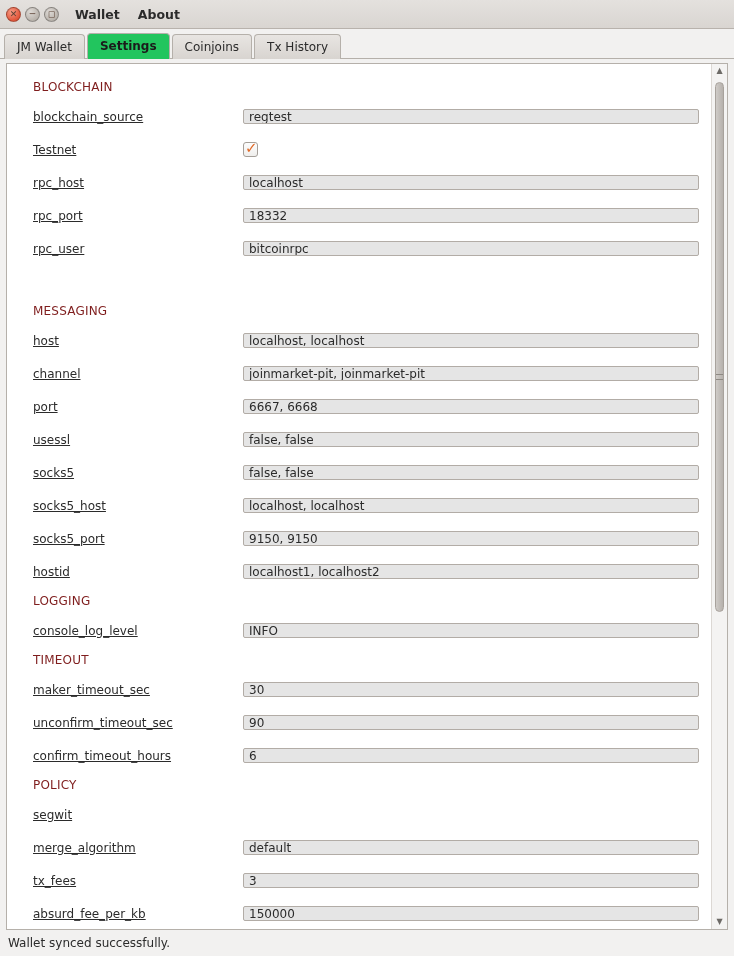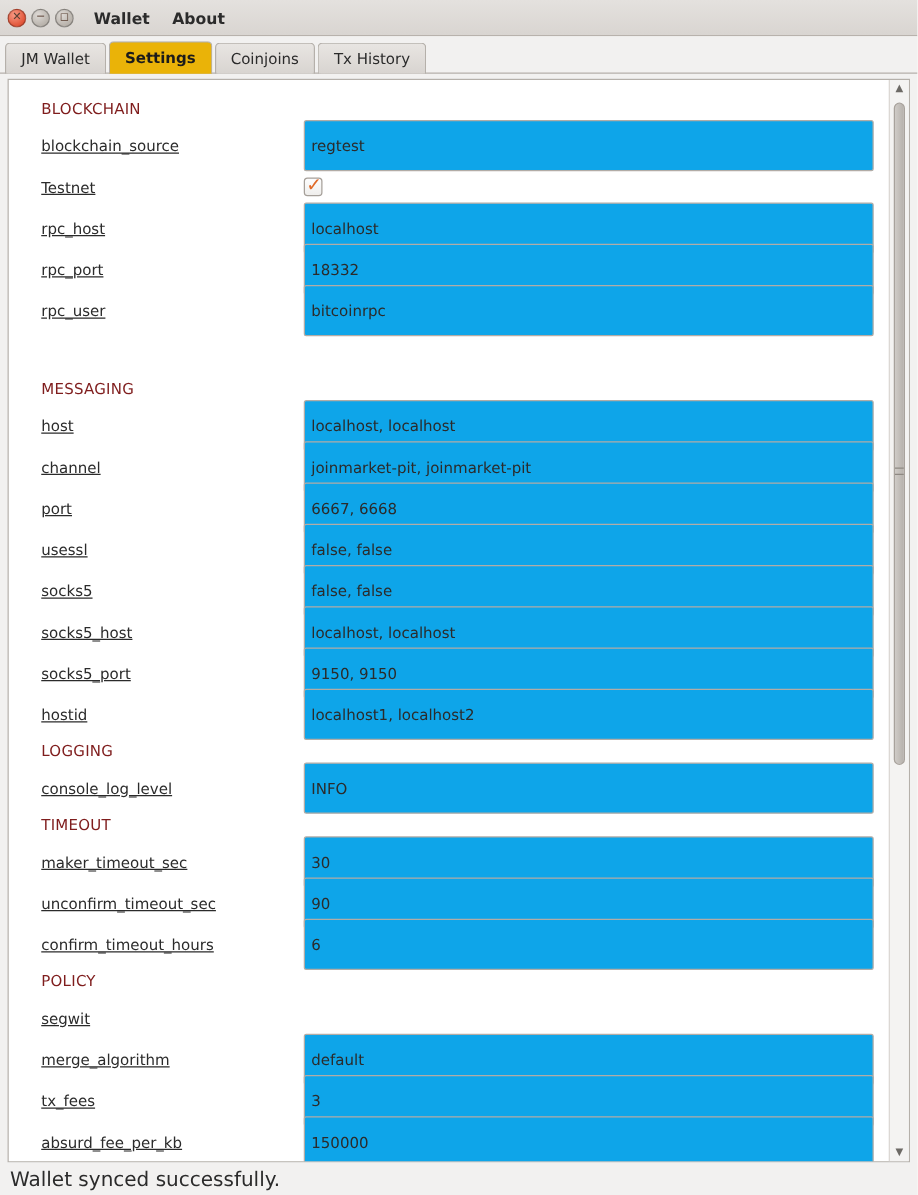--- a/index.html
+++ b/index.html
@@ -92,21 +92,21 @@
     color: #2b2b2b;
     background: linear-gradient(to bottom, #e8e5e2, #d8d4d0);
     border: 1px solid #b5b0aa;
     border-bottom: none;
     border-radius: 4px 4px 0 0;
     position: relative;
     top: 1px;
     margin-top: 28px;
   }
   .tab.active {
-    background: #eab308;
+    background: #22c55e;
     font-weight: bold;
     color: #1b1b1b;
     height: 25px;
     line-height: 25px;
   }
 
   
   .content {
     flex: 1 1 auto;
     padding: 4px 6px 0 6px;
@@ -149,28 +149,28 @@
     box-sizing: border-box;
     text-decoration: underline;
   }
   .row .field {
     flex: 1 1 auto;
     margin-right: 4px;
   }
   input.txt {
     width: 100%;
     box-sizing: border-box;
-    height: 41px;
+    height: 15px;
     font-family: "DejaVu Sans", sans-serif;
     font-size: 12px;
     color: #2b2b2b;
     padding: 2px 5px;
     border: 1px solid #b2aca6;
     border-radius: 2px;
-    background: #0ea5e9;
+    background: #e5e5e5;
     outline: none;
   }
   .checkbox {
     width: 15px;
     height: 15px;
     border: 1px solid #a59f99;
     border-radius: 3px;
     background: linear-gradient(to bottom, #fdfdfd, #efeeec);
     position: relative;
     box-sizing: border-box;
@@ -227,21 +227,21 @@
     height: 4px;
   }
 
   
   .statusbar {
     height: 26px;
     flex: none;
     display: flex;
     align-items: center;
     padding-left: 8px;
-    font-size: 16px;
+    font-size: 12px;
     color: #2b2b2b;
     background: #f2f1f0;
   }
 </style>
 </head>
 <body>
 
 <div class="window">
 
   <div class="titlebar">

